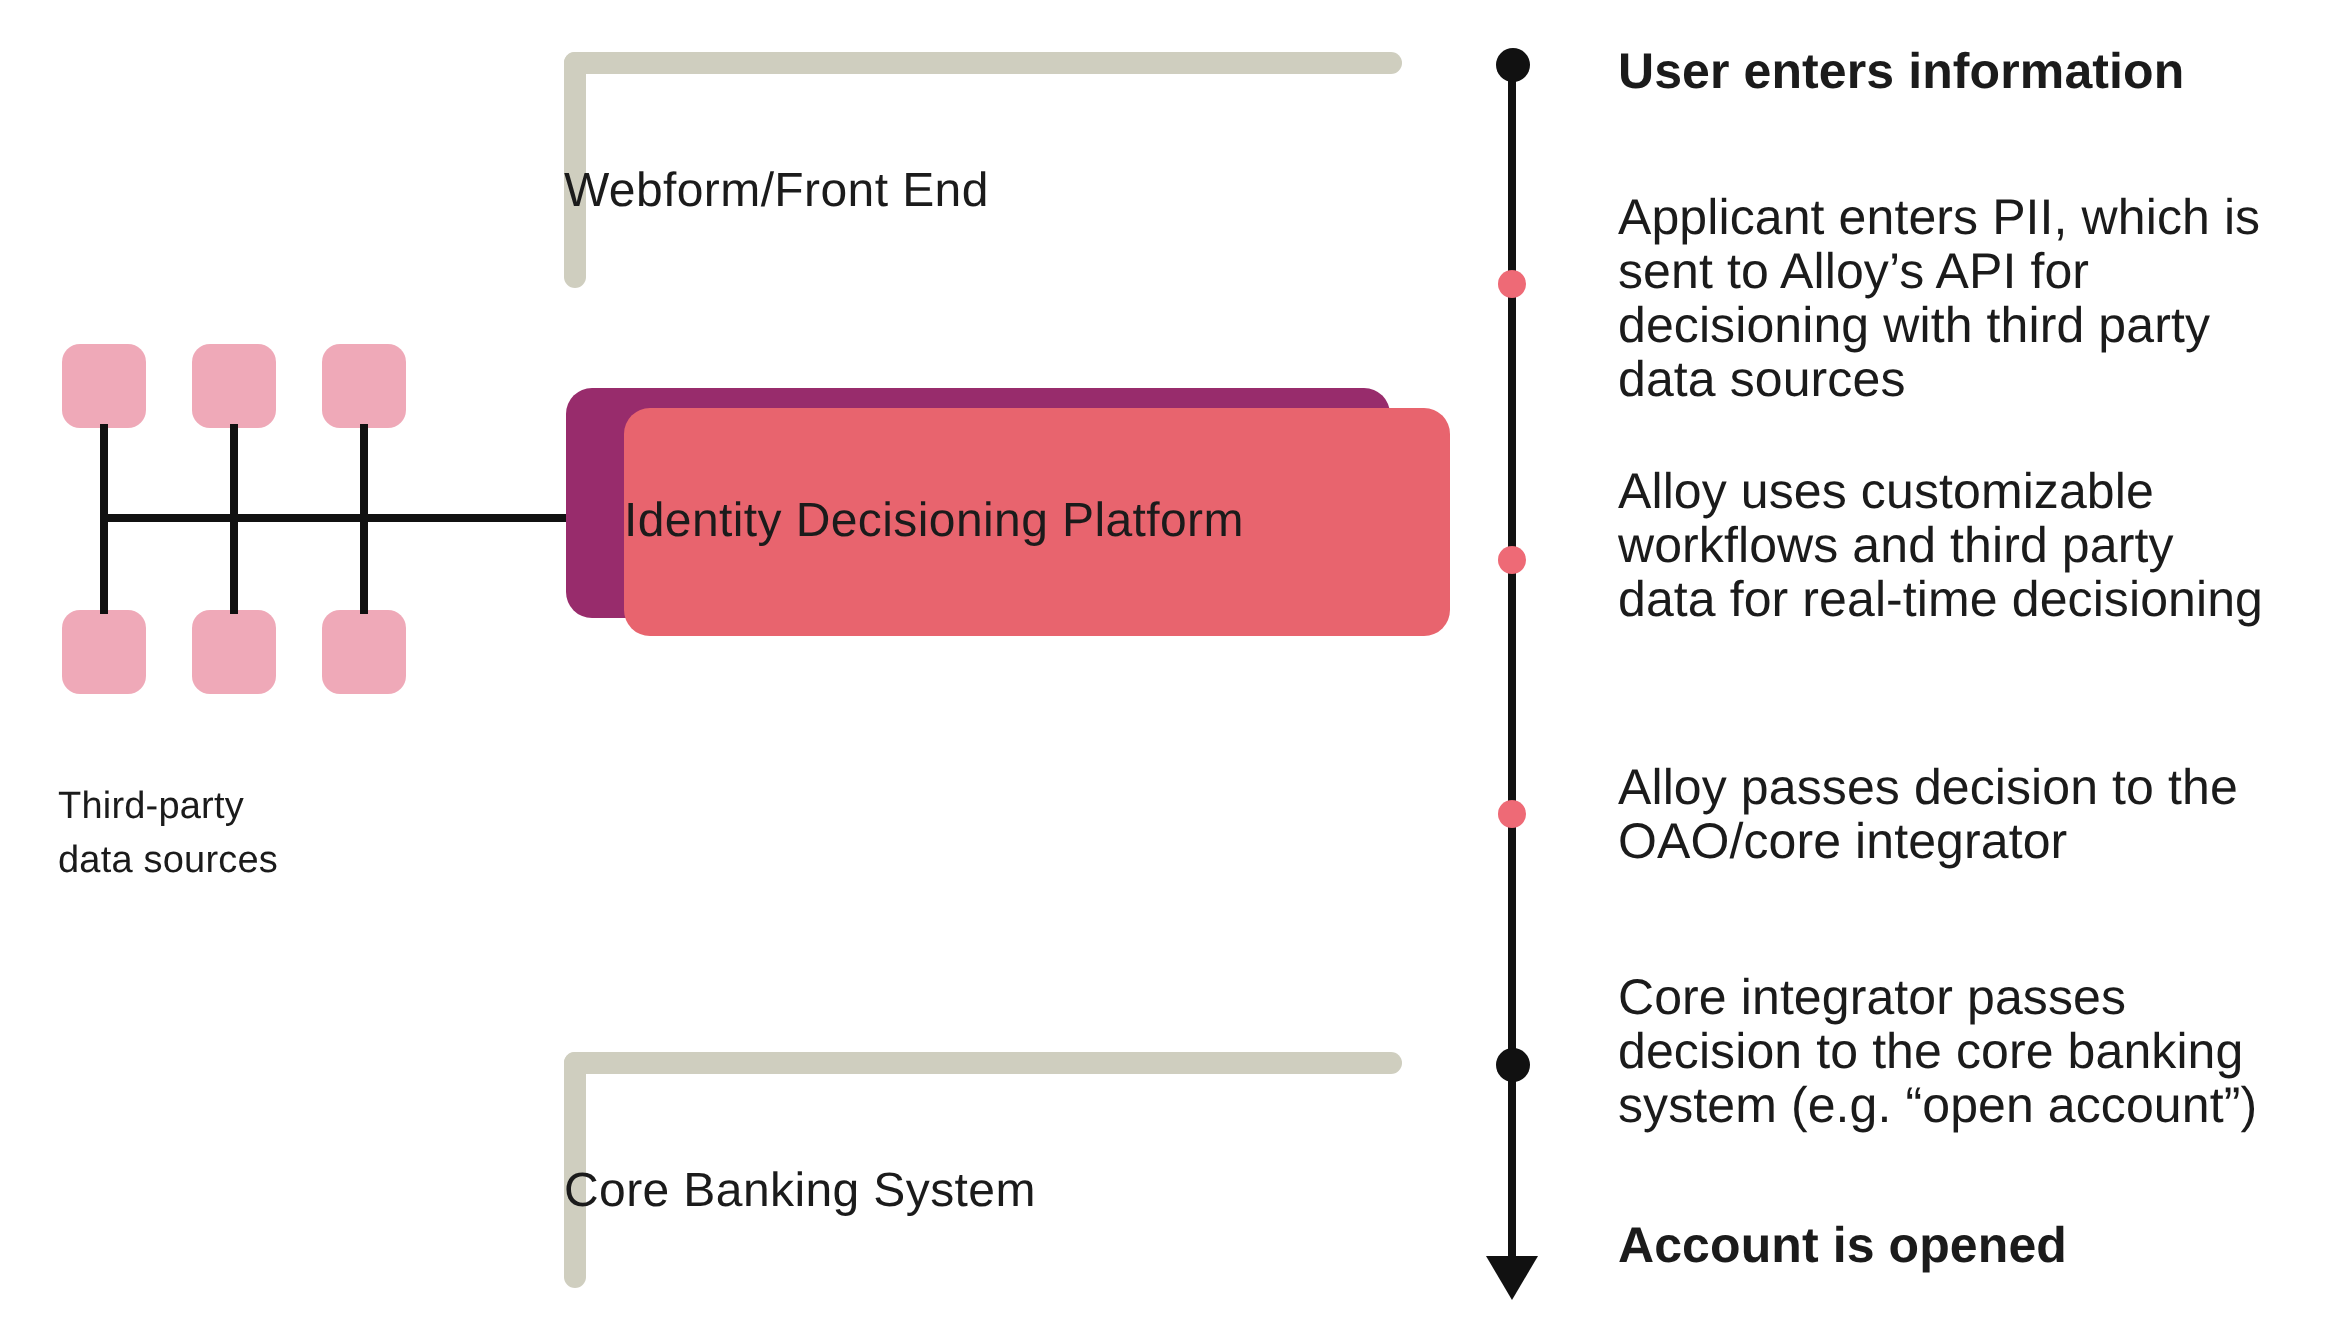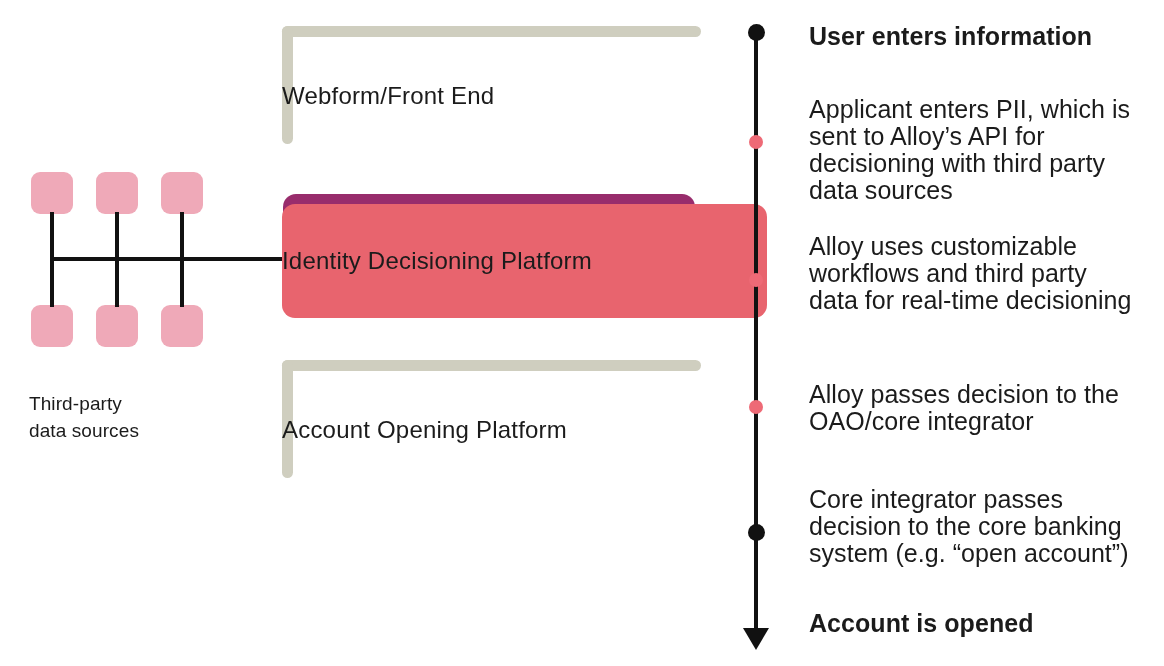--- a/index.html
+++ b/index.html
@@ -162,31 +162,31 @@
   </div>
 
   <div class="stage" style="left:282px; top:26px; width:419px; height:118px;">
     <div class="bracket-top" style="width:419px;"></div>
     <div class="bracket-left" style="height:118px;"></div>
     <div class="stage-label" style="top:56px;">Webform/Front End</div>
   </div>
 
   <div>
     <div class="card-back" style="left:283px; top:194px; width:412px; height:115px;"></div>
-    <div class="card-front" style="left:282px; top:204px; width:485px; height:114px;text-decoration:underline;">
+    <div class="card-front" style="left:312px; top:204px; width:413px; height:114px;text-decoration:underline;">
       <div class="stage-label">Identity Decisioning Platform</div>
     </div>
   </div>
 
-  <div class="stage" style="left:282px; top:360px; width:419px; height:118px;">
+
+  <div class="stage" style="left:282px; top:526px; width:419px; height:118px;">
     <div class="bracket-top" style="width:419px;"></div>
     <div class="bracket-left" style="height:118px;"></div>
-    <div class="stage-label" style="top:56px;">Account Opening Platform</div>
-  </div>
-
+    <div class="stage-label" style="top:56px;">Core Banking System</div>
+  </div>
 
   <div>
 
     <div class="timeline-line" style="left:754px; top:30px; height:602px;"></div>
     <div class="timeline-arrow" style="left:743px; top:628px;"></div>
 
     <div class="dot dot-black" style="left:748px; top:24px;"></div>
     <div class="dot dot-pink" style="left:749px; top:135px;"></div>
     <div class="dot dot-pink" style="left:749px; top:273px;"></div>
     <div class="dot dot-pink" style="left:749px; top:400px;"></div>

